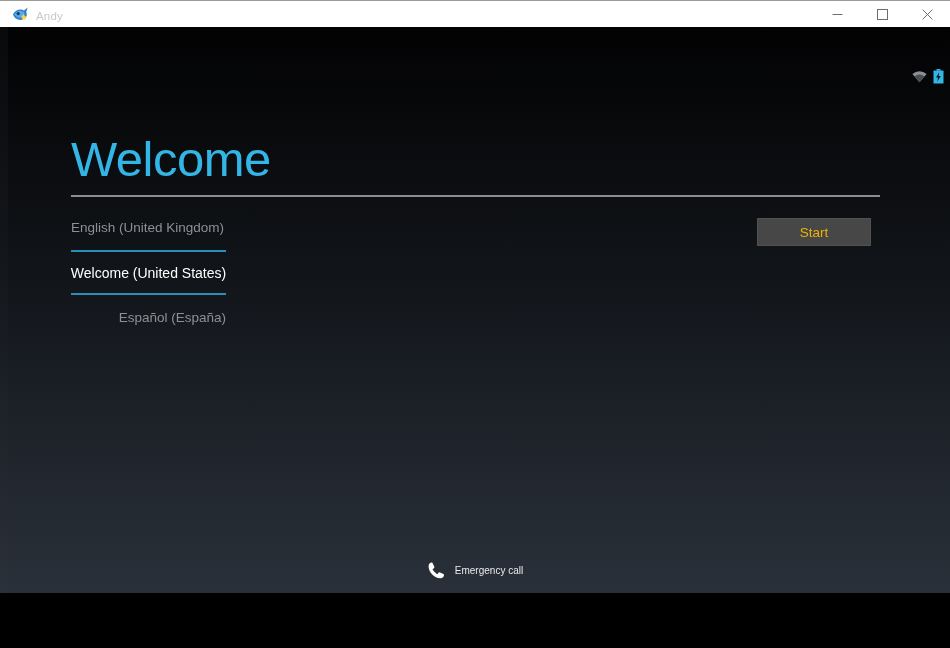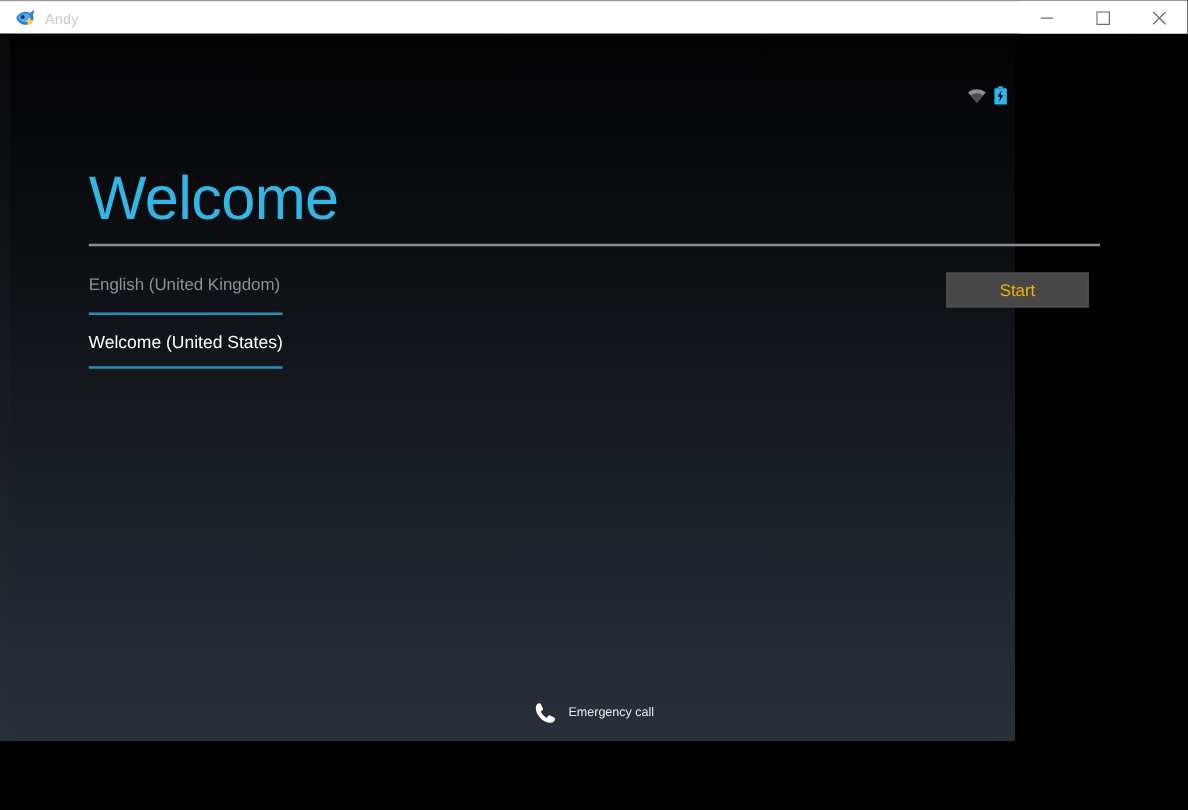--- a/index.html
+++ b/index.html
@@ -30,21 +30,21 @@
     width:45px; height:27px; display:flex; align-items:center; justify-content:center;
     color:#6d6d6d; background:#fff;
   }
 
   
   #device {
     position:absolute; left:0; top:27px; width:950px; height:621px;
     background:#000; overflow:hidden;
   }
   #content {
-    position:absolute; left:0; top:0; width:812px; height:566px;
+    position:absolute; left:0; top:0; width:950px; height:566px;
     background:linear-gradient(180deg,#020203 0%,#08090b 16%,#101317 40%,#1b2027 66%,#252b33 88%,#2a3039 100%);
   }
   #left-edge {
     position:absolute; left:0; top:0; width:8px; height:566px;
     background:linear-gradient(180deg,#0a0b0d 0%,#15181d 45%,#2b313a 100%);
     opacity:.85;
   }
 
   
   #statusbar {
@@ -152,20 +152,21 @@
           <path d="M6.2 3.2 L3.0 8.4 L5.0 8.4 L4.3 12.6 L7.8 7.0 L5.6 7.0 Z" fill="#0d1a20"></path>
         </svg>
       </div>
 
       <div id="welcome">Welcome</div>
       <div id="headrule"></div>
 
       <div id="langpicker">
         <div class="lang-item lang-prev">English (United Kingdom)</div>
         <div class="lang-item lang-sel">Welcome (United States)</div>
+        <div class="lang-item lang-next">Español (España)</div>
       </div>
 
       <div id="start-button">Start</div>
 
       <div id="emergency">
         <svg width="19" height="19" viewBox="0 0 19 19">
           <path d="M4.6 1.6 C3.2 1.6 1.6 3.0 1.6 5.2 C1.6 11.2 7.4 17.2 13.4 17.2 C15.6 17.2 17.0 15.6 17.0 14.2
                    C17.0 13.5 16.6 13.1 16.0 12.8 L13.0 11.4 C12.4 11.1 11.9 11.3 11.5 11.8 L10.4 13.2
                    C8.6 12.2 6.5 10.1 5.5 8.3 L6.9 7.2 C7.4 6.8 7.6 6.3 7.3 5.7 L5.9 2.7 C5.6 2.1 5.3 1.6 4.6 1.6 Z" fill="#ffffff"></path>
         </svg>

